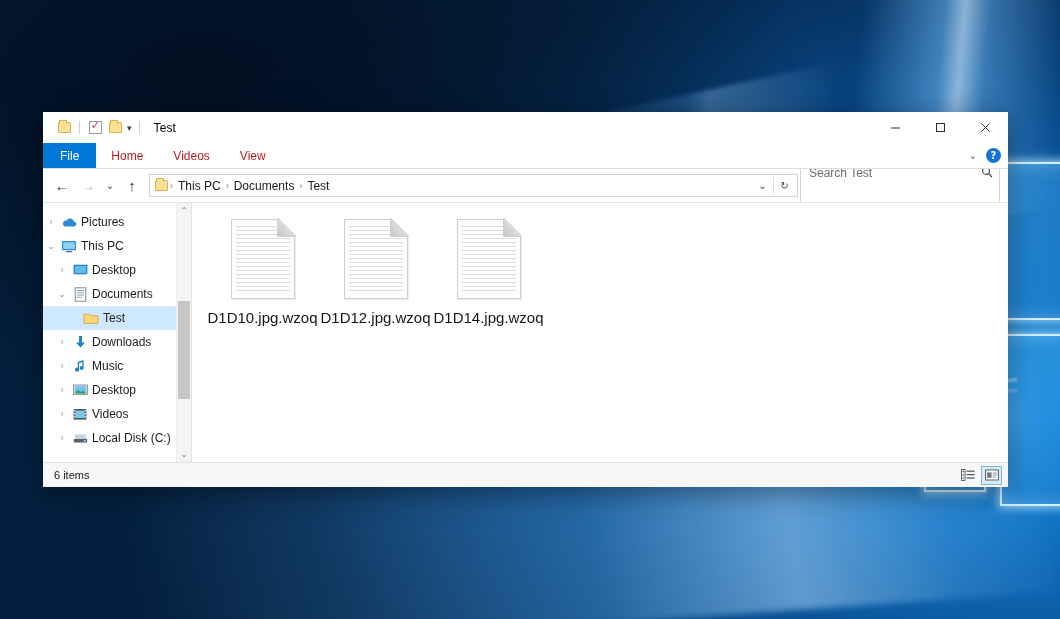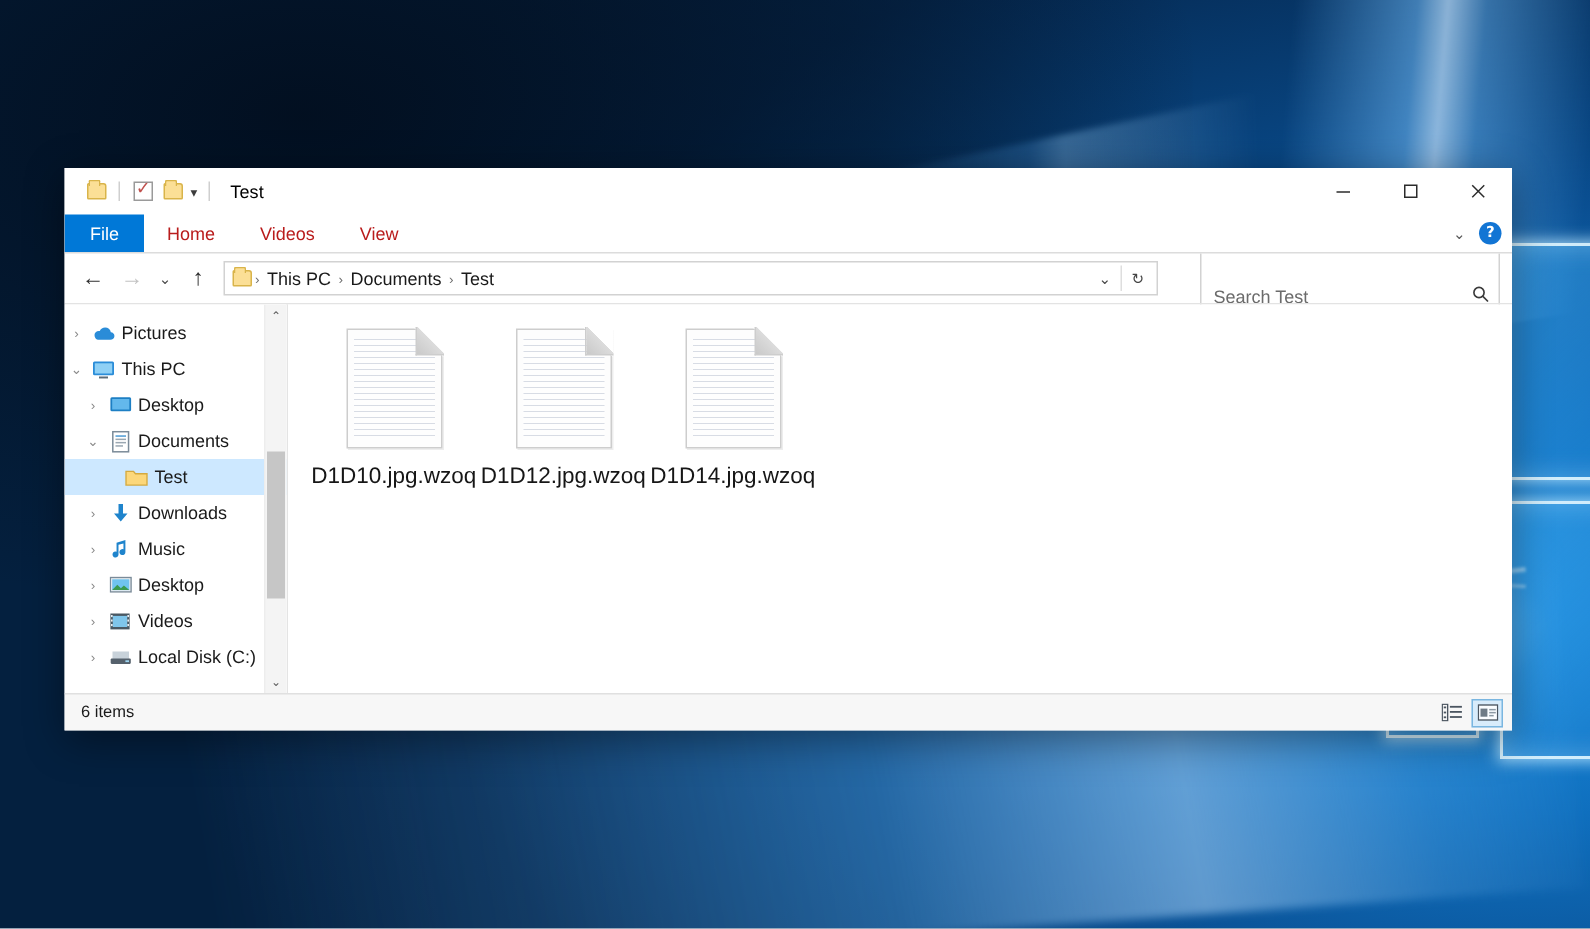--- a/index.html
+++ b/index.html
@@ -153,21 +153,21 @@
   .crumb { font-size:12px; color:#1a1a1a; padding:0 4px; }
   .crumb-sep { font-size:9px; color:#6d6d6d; padding:0 1px; }
   .addr-tools { margin-left:auto; display:flex; align-items:center; }
   .addr-btn {
     width:21px; height:21px; display:flex; align-items:center; justify-content:center;
     font-size:10px; color:#454545;
   }
   .addr-div { width:1px; height:17px; background:#dedede; }
   .searchbox {
     width:200px; height:41px; border:1px solid #d2d2d2; background:#fff;
-    display:flex; align-items:flex-end; padding:0 6px 0 8px;margin-left:26px;
+    display:flex; align-items:flex-start; padding:0 6px 0 8px;
   }
   .search-ph { font-size:12px; color:#6b6b6b; flex:1; }
   .search-ico { font-size:12px; color:#3a3a3a; }
 
   
   .wbody { flex:1; display:flex; min-height:0; border-top:1px solid #e3e3e3; }
 
   
   .sidebar {
     width:148px; flex:none; background:#ffffff; position:relative;

